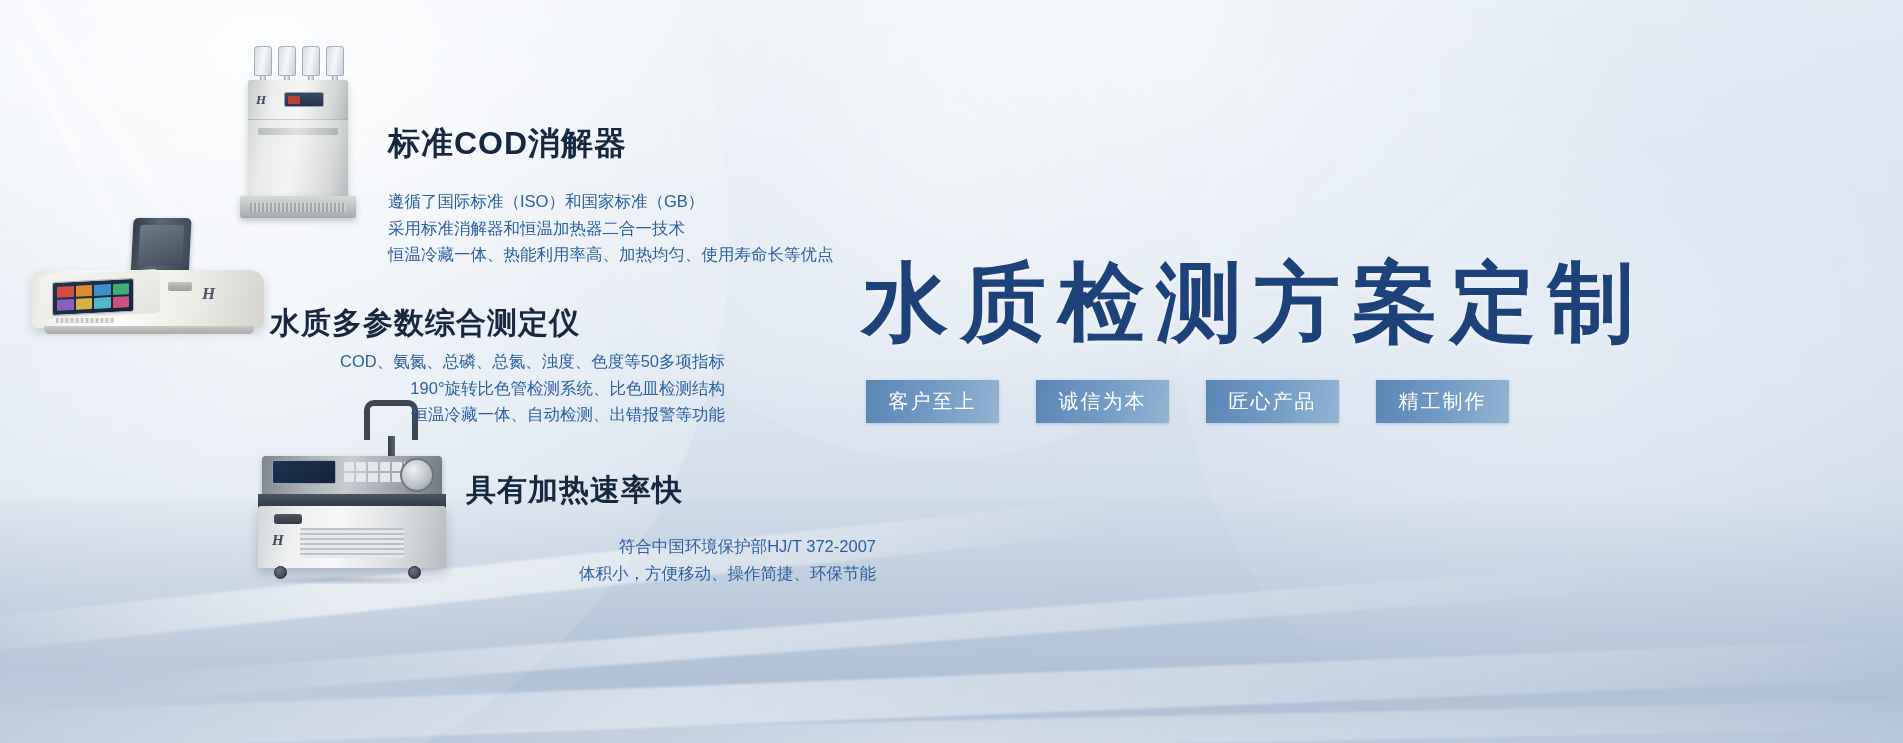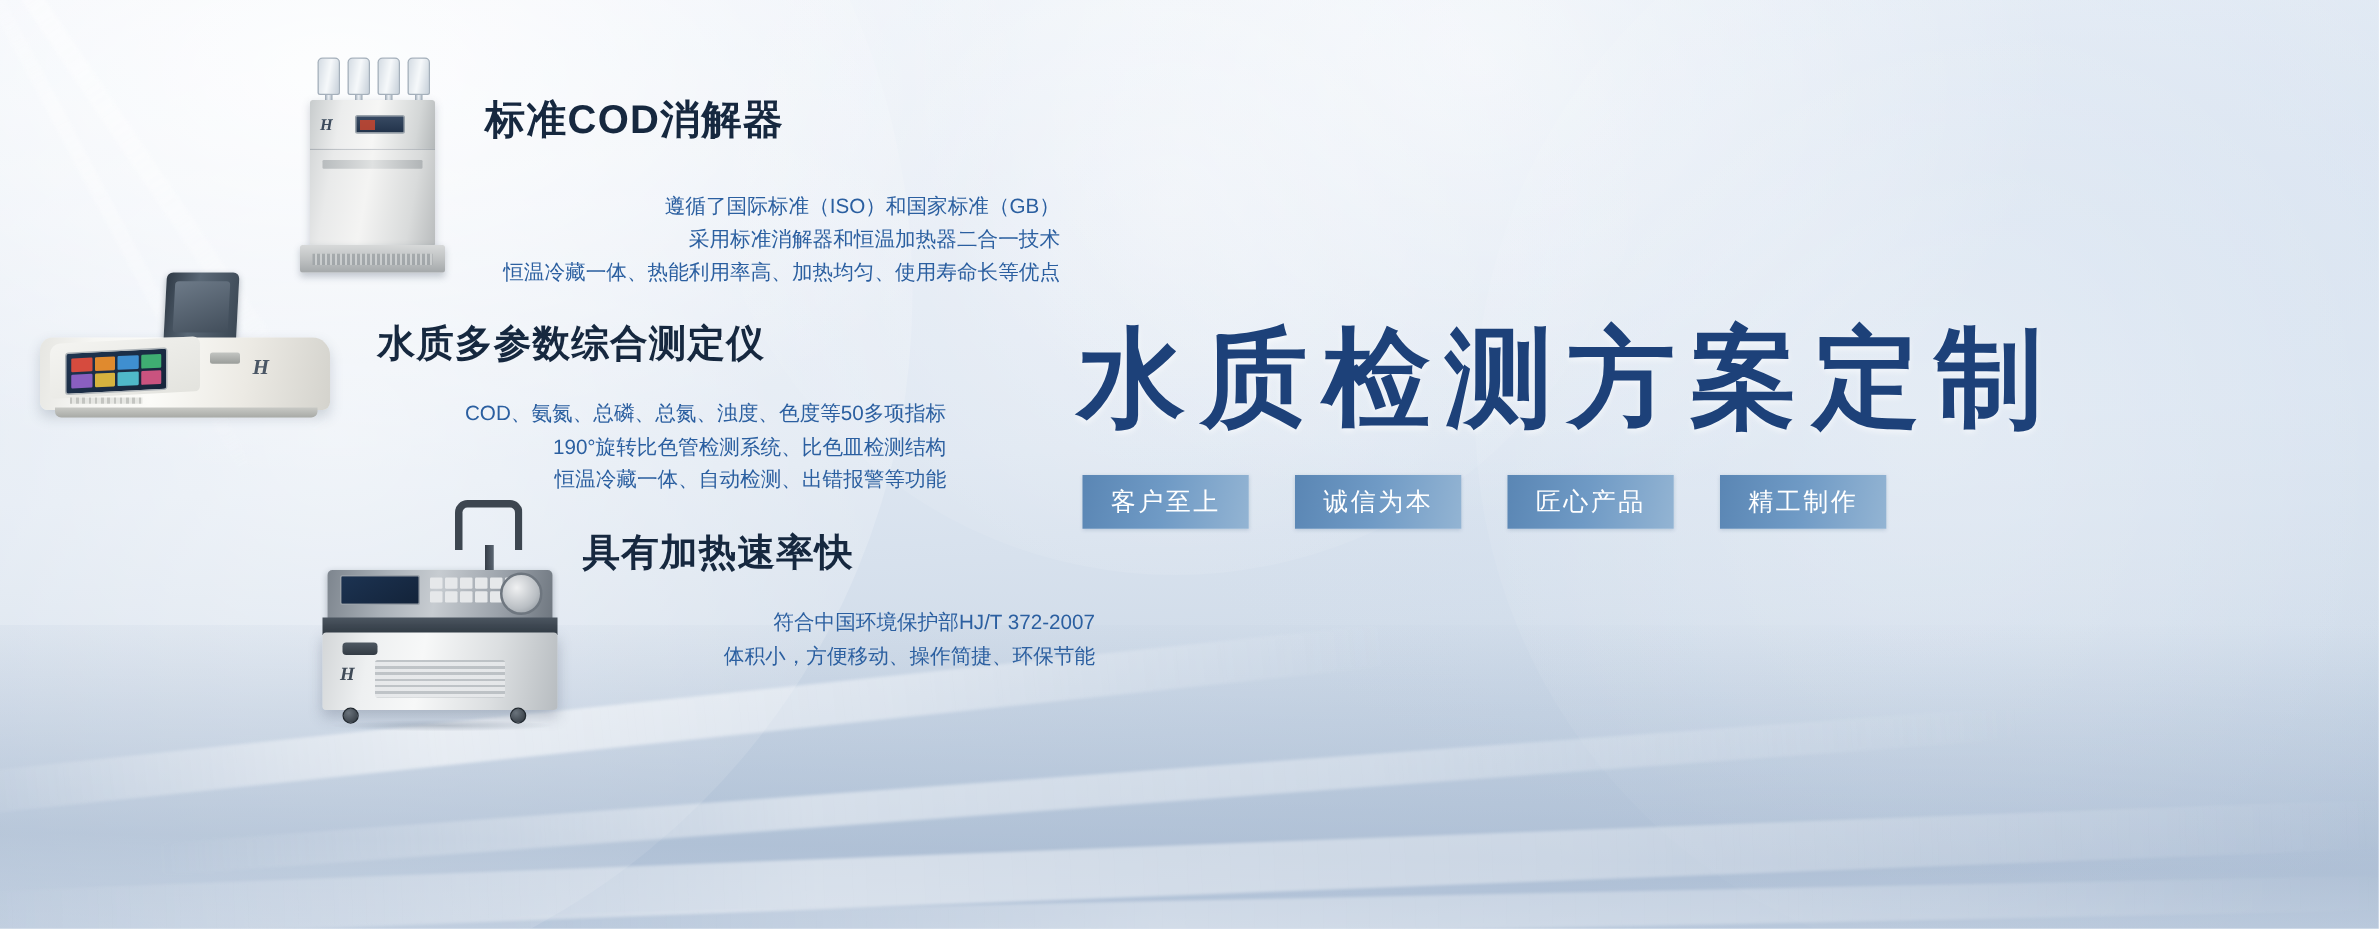--- a/index.html
+++ b/index.html
@@ -46,37 +46,38 @@
     pointer-events:none;
   }
 
   
   .product { position:absolute; }
   .prod-title {
     color:#16283f;
     font-weight:bold;
     letter-spacing:1px;
     white-space:nowrap;
+    margin-top:48px;
   }
   .prod-lines { margin-top:12px; }
   .prod-lines .line {
     color:#2b5fa0;
     white-space:nowrap;
     line-height:1.62;
   }
 
   
   #product-1 { left:388px; top:74px; }
   #product-1 .prod-title { font-size:32px; }
-  #product-1 .prod-lines { font-size:16.5px; text-align:right; width:460px; margin-top:34px; }
-
-  
-  #product-2 { left:302px; top:255px; }
+  #product-1 .prod-lines { font-size:16.5px; width:460px; margin-top:22px; }
+
+  
+  #product-2 { left:270px; top:255px; }
   #product-2 .prod-title { font-size:30px; }
-  #product-2 .prod-lines { font-size:16.5px; text-align:right; width:455px; margin-top:22px; }
+  #product-2 .prod-lines { font-size:16.5px; text-align:right; width:455px; margin-top:4px; }
 
   
   #product-3 { left:466px; top:422px; }
   #product-3 .prod-title { font-size:30px; }
   #product-3 .prod-lines { font-size:16.5px; text-align:right; width:410px; margin-top:22px; }
 
   
   #headline {
     position:absolute; left:862px; top:245px;
     font-size:86px; font-weight:bold;

